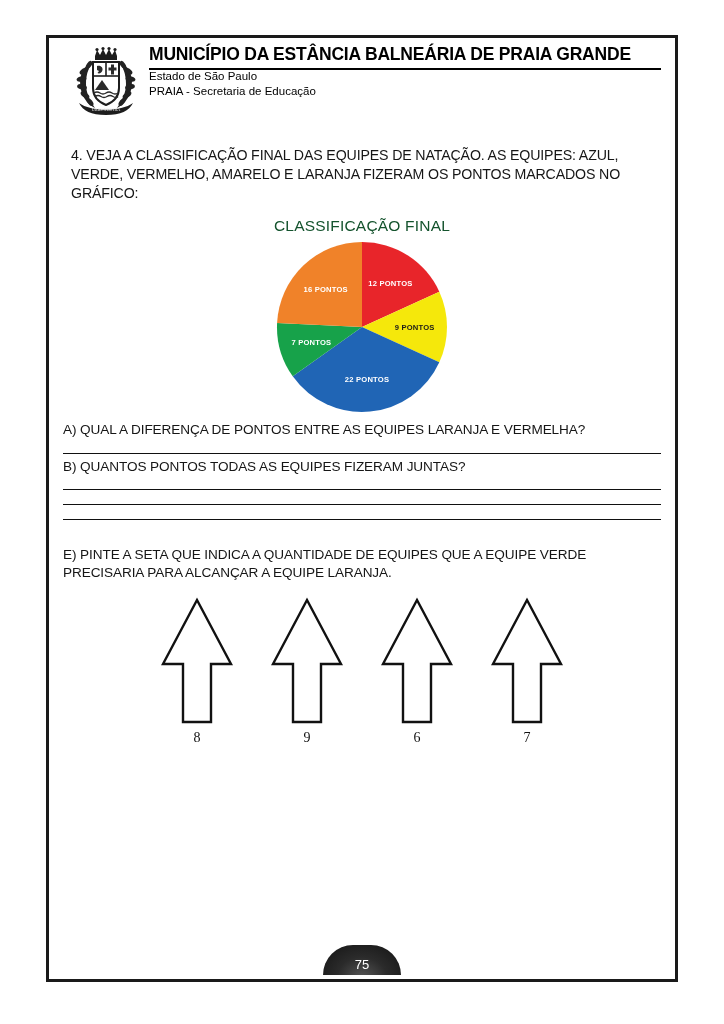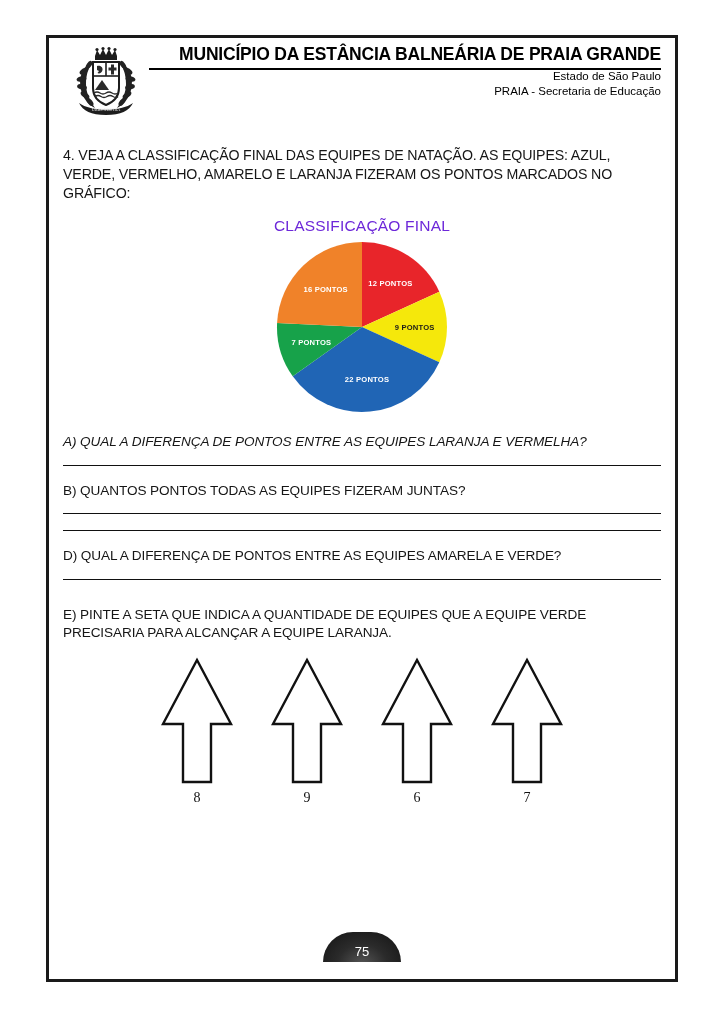--- a/index.html
+++ b/index.html
@@ -25,21 +25,21 @@
     padding:6px 0 0 0;
   }
   .crest{
     position:absolute;
     left:24px;top:8px;
     width:66px;height:70px;
   }
   .header-text{
     margin-left:100px;
     margin-right:14px;
-    text-align:right;
+    text-align:left;
   }
   .muni-title{
     font-size:17.5px;
     font-weight:bold;
     letter-spacing:-0.2px;
     color:#000;
     padding-bottom:3px;
     border-bottom:2.5px solid #000;
     display:block;
     white-space:nowrap;
@@ -55,48 +55,49 @@
   }
   
   .content{
     padding:8px 14px 0 14px;
   }
   .q-statement{
     font-size:14.2px;
     line-height:1.33;
     color:#161616;
     letter-spacing:-0.15px;
+    margin-left:8px;
   }
   
   .chart-block{
     margin-top:10px;
     position:relative;
     height:200px;
   }
   .chart-title{
     text-align:center;
     font-size:15.5px;
-    color:#6d28d9;
+    color:#14532d;
     letter-spacing:0.2px;
   }
   .pie-wrap{
     position:relative;
     width:172px;height:172px;
     margin:6px auto 0 auto;
   }
   .pie-svg{display:block;}
   .slice-label{
     font-family:"Liberation Sans", sans-serif;
     font-weight:bold;
     font-size:7.6px;
     letter-spacing:0.2px;
   }
   
-  .q-item{margin-top:16px;}
-  .q-item:first-of-type{font-style:italic;}
+  .q-item{margin-top:4px;}
+  .q-item:first-of-type{}
   .q-text{
     font-size:13.6px;
     color:#161616;
     letter-spacing:-0.1px;
     line-height:1.3;
   }
   .answer-rule{
     margin-top:14px;
     border-bottom:1.6px solid #111;
     width:100%;
@@ -120,21 +121,21 @@
     font-size:14px;
     color:#111;
     margin-top:2px;
     font-family:"Liberation Serif", serif;
   }
   
   .page-badge{
     position:absolute;
     left:50%;
     transform:translateX(-50%);
-    bottom:17px;
+    bottom:4px;
     width:78px;height:30px;
     border-radius:39px 39px 0 0;
     background:radial-gradient(ellipse at 50% 110%, #565656 0%, #2b2b2b 45%, #121212 100%);
     color:#fff;
     font-size:13px;
     display:flex;
     align-items:flex-end;
     justify-content:center;
     padding-bottom:3px;
     box-sizing:border-box;
@@ -237,21 +238,20 @@
         <div class="answer-rule"></div>
       </div>
       <div class="q-item">
         <div class="q-text">B) QUANTOS PONTOS TODAS AS EQUIPES FIZERAM JUNTAS?</div>
         <div class="answer-rule"></div>
       </div>
       <div class="q-item">
         <div class="answer-rule"></div>
       </div>
       <div class="q-item">
-        <div class="q-text">D) QUAL A DIFERENÇA DE PONTOS ENTRE AS EQUIPES AMARELA E VERDE?</div>
         <div class="answer-rule"></div>
       </div>
     </div>
 
     <div class="q-item-e">
       <div class="q-text">E) PINTE A SETA QUE INDICA A QUANTIDADE DE EQUIPES QUE A EQUIPE VERDE PRECISARIA PARA ALCANÇAR A EQUIPE LARANJA.</div>
 
       <div class="arrows-row" id="arrows-row">
           <div class="arrow-cell">
             <svg class="arrow-svg" width="76" height="132" viewBox="0 0 76 132">

